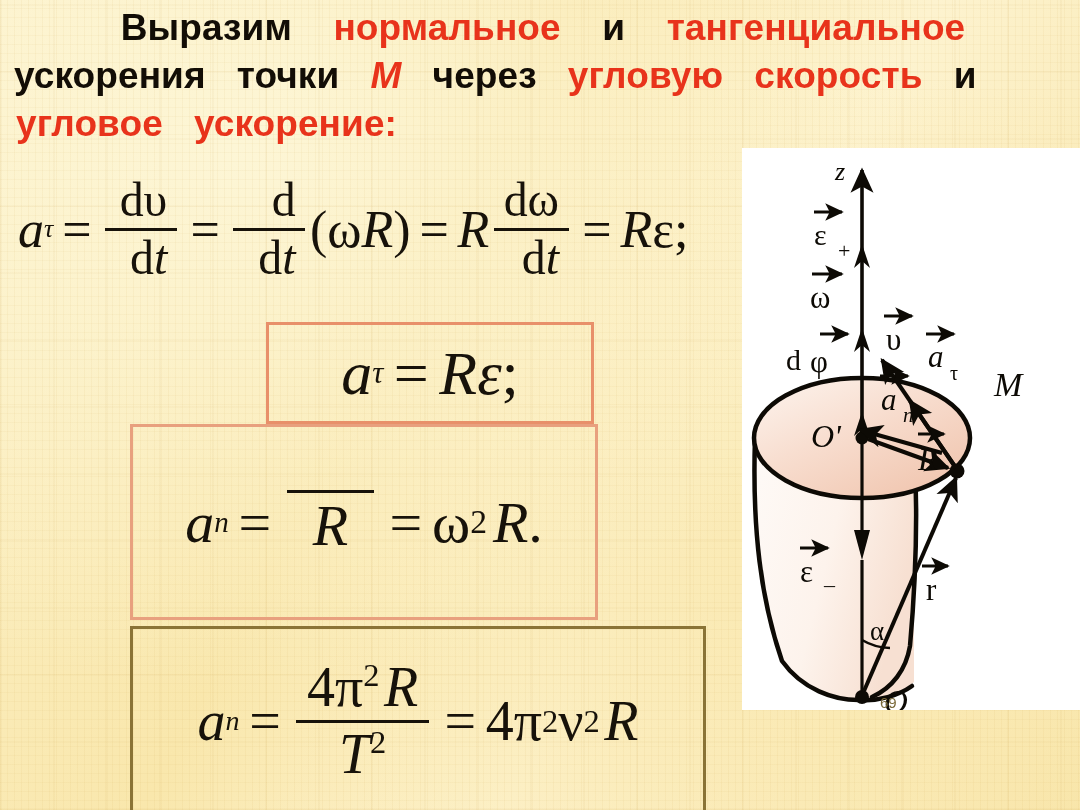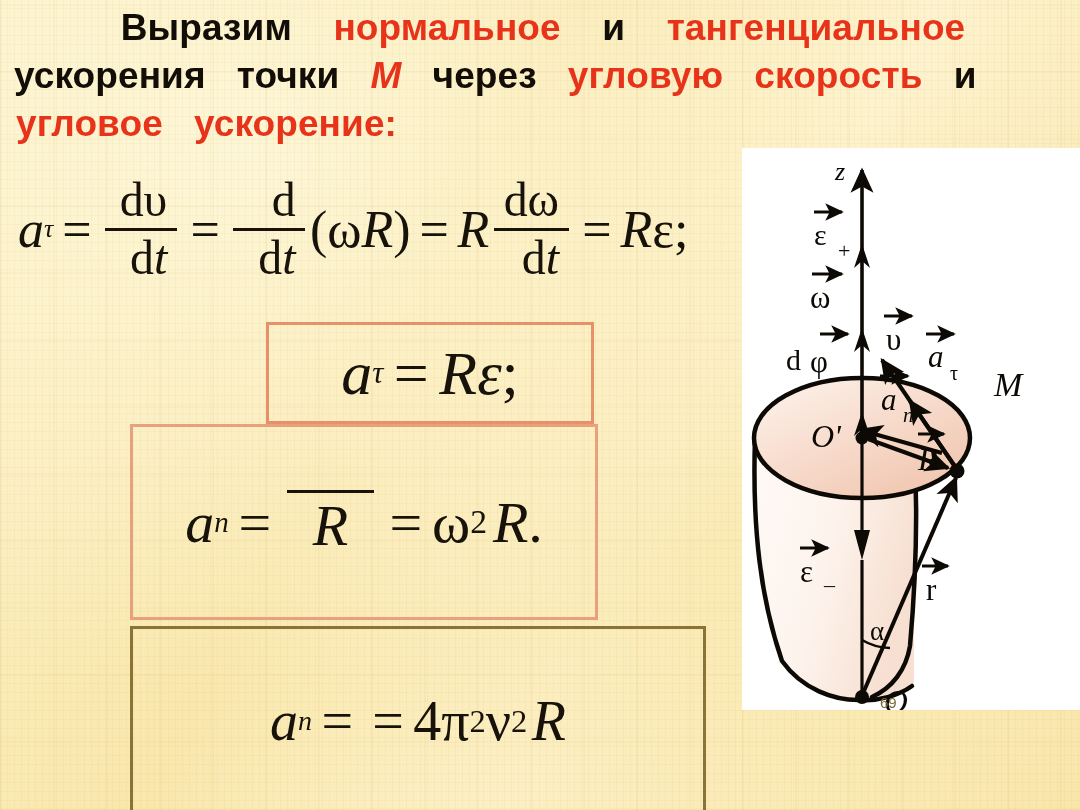--- a/index.html
+++ b/index.html
@@ -201,20 +201,25 @@
         <span class="var" style="margin-left:.10em">R</span>
         <span class="upr">.</span>
     </span>
   </div>
 
   <div class="fbox" id="box-anT">
     <span class="mathrow">
       <span class="var">a</span>
         <span class="subn">n</span>
       <span class="eq">=</span>
+      <span class="frac">
+        <span class="num"><span class="upr">4</span><span class="upr">π</span><span class="sup">2</span><span class="var" style="margin-left:.08em">R</span></span>
+        <span class="bar"></span>
+        <span class="den"><span class="var">T</span><span class="sup">2</span></span>
+      </span>
       <span class="eq">=</span>
       <span class="upr">4</span>
         <span class="upr">π</span>
         <span class="sup">2</span>
         <span class="upr">ν</span>
         <span class="sup">2</span>
         <span class="var" style="margin-left:.08em">R</span>
     </span>
   </div>
 

